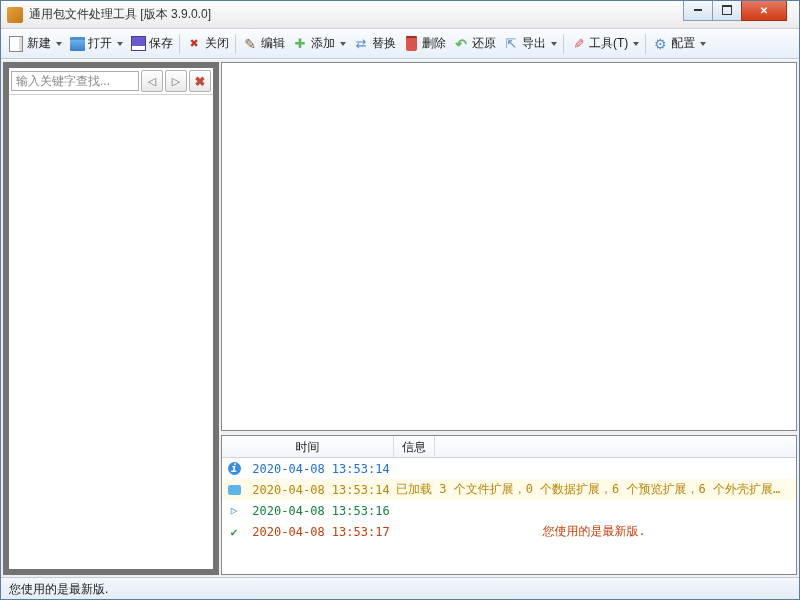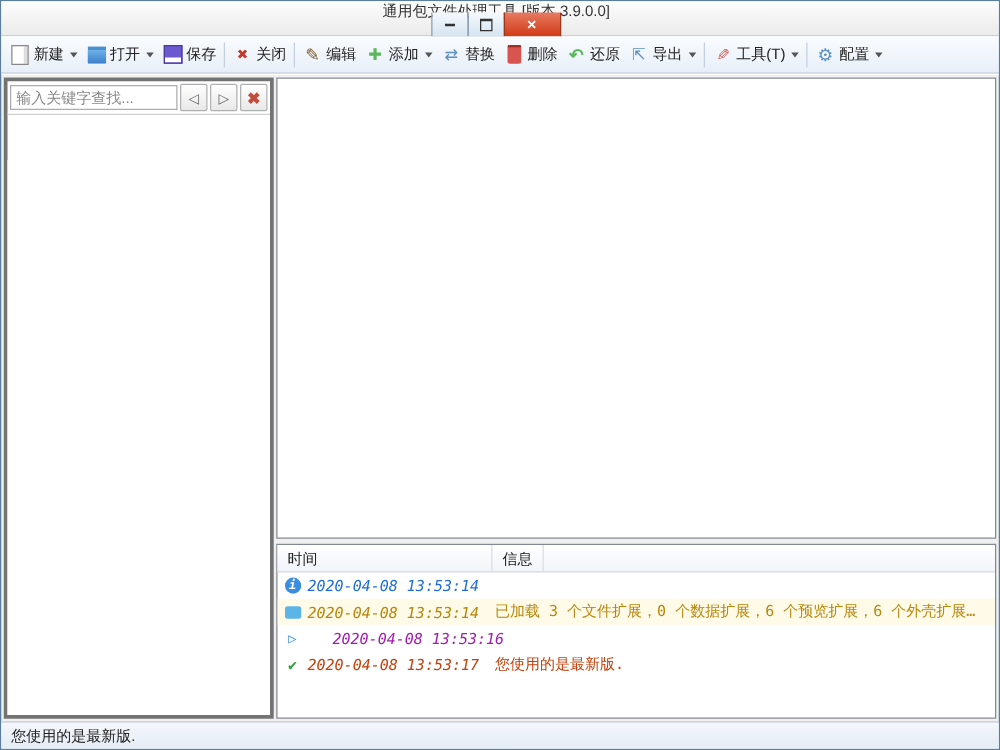--- a/index.html
+++ b/index.html
@@ -1,57 +1,57 @@
 <!DOCTYPE html>
 <html><head>
 <meta charset="utf-8">
 <style>
 * { box-sizing: border-box; margin: 0; padding: 0; }
 body { font-family: "Microsoft YaHei", "SimSun", Tahoma, sans-serif; font-size: 12px; background: #fff; overflow: hidden; }
 .window { width: 800px; height: 600px; border: 1px solid #5a7ca0; background: #f0f0f0; display: flex; flex-direction: column; }
-.titlebar { height: 28px; background: linear-gradient(#fdfdfd,#ebebeb); display: flex; align-items: center; padding: 0 12px 0 6px; border-bottom: 1px solid #d0d0d0; flex-direction: column; }
+.titlebar { height: 28px; background: linear-gradient(#fdfdfd,#ebebeb); display: flex; align-items: center; padding: 0 12px 0 6px; border-bottom: 1px solid #d0d0d0; }
 .titlebar .app-icon { width:16px; height:16px; background: linear-gradient(135deg,#e6a23c,#c07818); border-radius:2px; margin-right:6px; }
 .titlebar .title { color:#333; flex:1; }
 .win-controls { display:flex; height:20px; margin-top:-8px; }
 .win-btn { width:30px; height:20px; border:1px solid #8a9cb2; border-top:none; background: linear-gradient(#f5f9fd,#d6e4f2); display:flex; align-items:center; justify-content:center; font-size:10px; color:#333; margin-left:-1px; }
 .win-btn.close { width:46px; background: linear-gradient(#e67a62,#d13a16); color:#fff; border-color:#a03418; border-top-right-radius:0; }
 .win-btn.min::before { content:""; width:8px; border-bottom:2px solid #333; }
 .win-btn.max::before { content:""; width:8px; height:7px; border:1px solid #333; border-top:2px solid #333; }
 .win-btn.close::before { content:"✕"; font-weight:bold; }
 
 .toolbar { height:30px; background: linear-gradient(#fafcff,#e7eff8); border-bottom:1px solid #b8c8dc; display:flex; align-items:center; padding: 11px 4px; gap:1px; font-size:12px; color:#222; }
 .tb-item { display:flex; align-items:center; padding:2px 3px; gap:3px; border-radius:2px; cursor:default; white-space:nowrap; }
 .tb-icon { width:16px; height:16px; display:inline-flex; align-items:center; justify-content:center; font-size:13px; }
 .tb-sep { width:1px; height:20px; background:#c4d0e0; margin:0 2px; }
 .dd { width:0; height:0; border-left:3px solid transparent; border-right:3px solid transparent; border-top:4px solid #555; margin-left:2px; }
 
 .body { flex:1; display:flex; border-top:1px solid #fff; min-height:0; }
-.left-pane { width:216px; background:#fff; border:3px solid #737373; margin:2px; display:flex; flex-direction:column;gap:36px; }
+.left-pane { width:216px; background:#fff; border:6px solid #737373; margin:2px; display:flex; flex-direction:column;gap:36px; }
 .search-row { display:flex; align-items:center; border-bottom:1px solid #d0d0d0; padding:2px; gap:2px; }
 .search-input { flex:1; border:1px solid #abadb3; height:20px; padding:0 4px; font-size:12px; color:#888; min-width:0; }
 .nav-btn { width:22px; height:22px; border:1px solid #b0b0b0; background:linear-gradient(#fff,#e8e8e8); display:flex; align-items:center; justify-content:center; font-size:11px; color:#666; border-radius:2px; }
 .nav-btn.x { color:#c14d3a; font-weight:bold; font-size:13px; }
 .tree-area { flex:1; background:#fff; }
 
-.right-pane { flex:1; display:flex; flex-direction:column; margin:2px 2px 2px 0; min-width:0; }
+.right-pane { flex:1; display:flex; flex-direction:column; margin:2px 2px 2px 0; min-width:0;text-align:center; }
 .content-area { flex:1; background:#fff; border:1px solid #828790; }
 .log-area { height:140px; background:#fff; border:1px solid #828790; margin-top:4px; display:flex; flex-direction:column; }
 .log-header { display:flex; background:linear-gradient(#fff,#f1f4f9); border-bottom:1px solid #d0d6e0; height:22px; }
 .log-header .col { padding:3px 8px; border-right:1px solid #d8dde6; font-size:12px; color:#222; }
 .col-time { width:172px; }
 .log-rows { flex:1; overflow:hidden; font-family: "Consolas","SimSun",monospace; font-size:12px; }
 .log-row { display:flex; align-items:center; height:21px; padding:0 4px; }
 .log-row .ricon { width:16px; height:16px; margin-right:4px; display:flex; align-items:center; justify-content:center; font-size:12px; }
-.log-row .rtime { width:150px;font-style:italic; }
+.log-row .rtime { width:150px; }
 .log-row .rmsg { flex:1; white-space:nowrap; overflow:hidden; text-overflow:ellipsis; }
 .row-info { color:#1e6ed8; }
 .row-info .ricon::before { content:"i"; background:#3a8de0; color:#fff; width:13px; height:13px; border-radius:50%; display:flex; align-items:center; justify-content:center; font-style:italic; font-weight:bold; font-size:10px; }
 .row-warn { color:#b8860b; background:#fffbe8; }
 .row-warn .ricon::before { content:""; width:13px; height:10px; background:#5db4e6; border-radius:2px; display:block; }
-.row-net { color:#a21caf;gap:20px; }
+.row-net { color:#15803d; }
 .row-net .ricon::before { content:"▷"; color:#3a8de0; font-size:11px; }
 .row-ok { color:#c2410c; }
 .row-ok .ricon::before { content:"✔"; color:#2e9c3f; font-weight:bold; }
 
 .statusbar { height:22px; background:linear-gradient(#f4f7fb,#e4ecf5); border-top:1px solid #c0cad8; padding:3px 8px; font-size:12px; color:#222; }
 
 .ic-new::before{content:"";display:block;width:12px;height:14px;background:#fff;border:1px solid #888;box-shadow:inset -3px 0 0 #ddd;}
 .ic-open::before{content:"";display:block;width:15px;height:11px;background:linear-gradient(#6eb0e8,#3a7fc8);border-radius:1px;border-top:3px solid #4a90d0;}
 .ic-save::before{content:"";display:block;width:13px;height:13px;background:#6a5acd;border:1px solid #4a3a9d;box-shadow:inset 0 -4px 0 #fff;}
 .ic-close::before{content:"✖";color:#c0392b;font-size:11px;}

